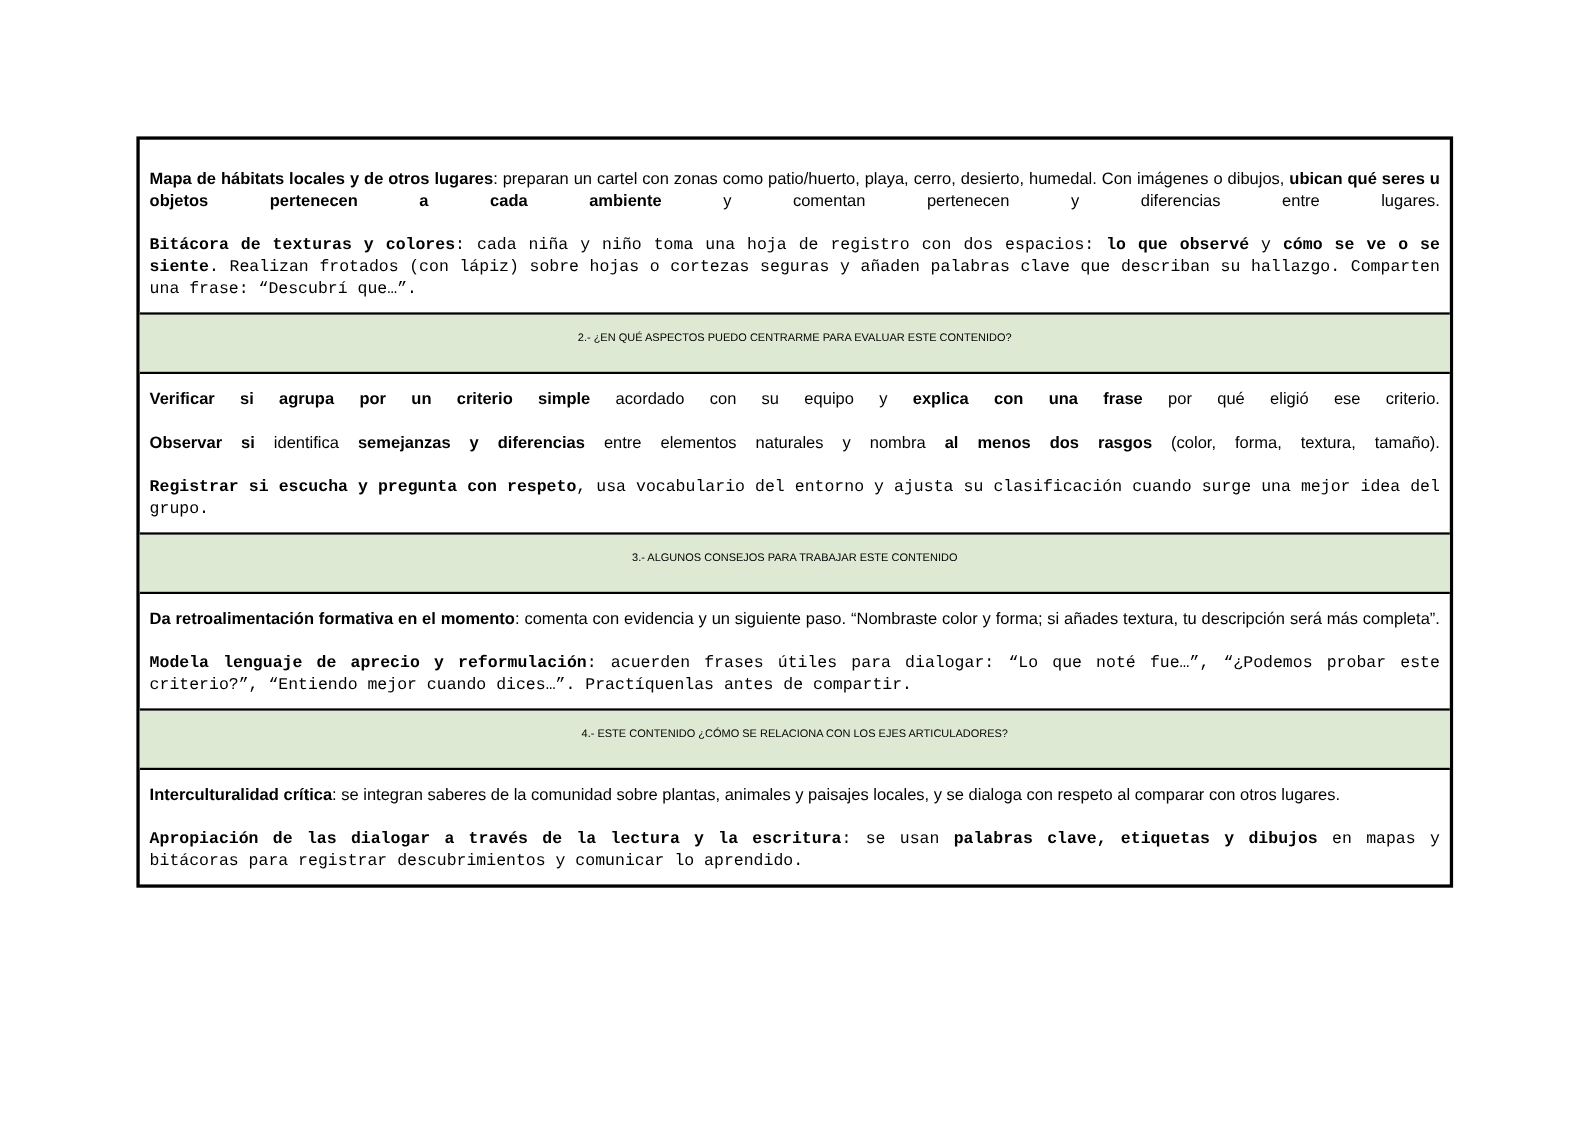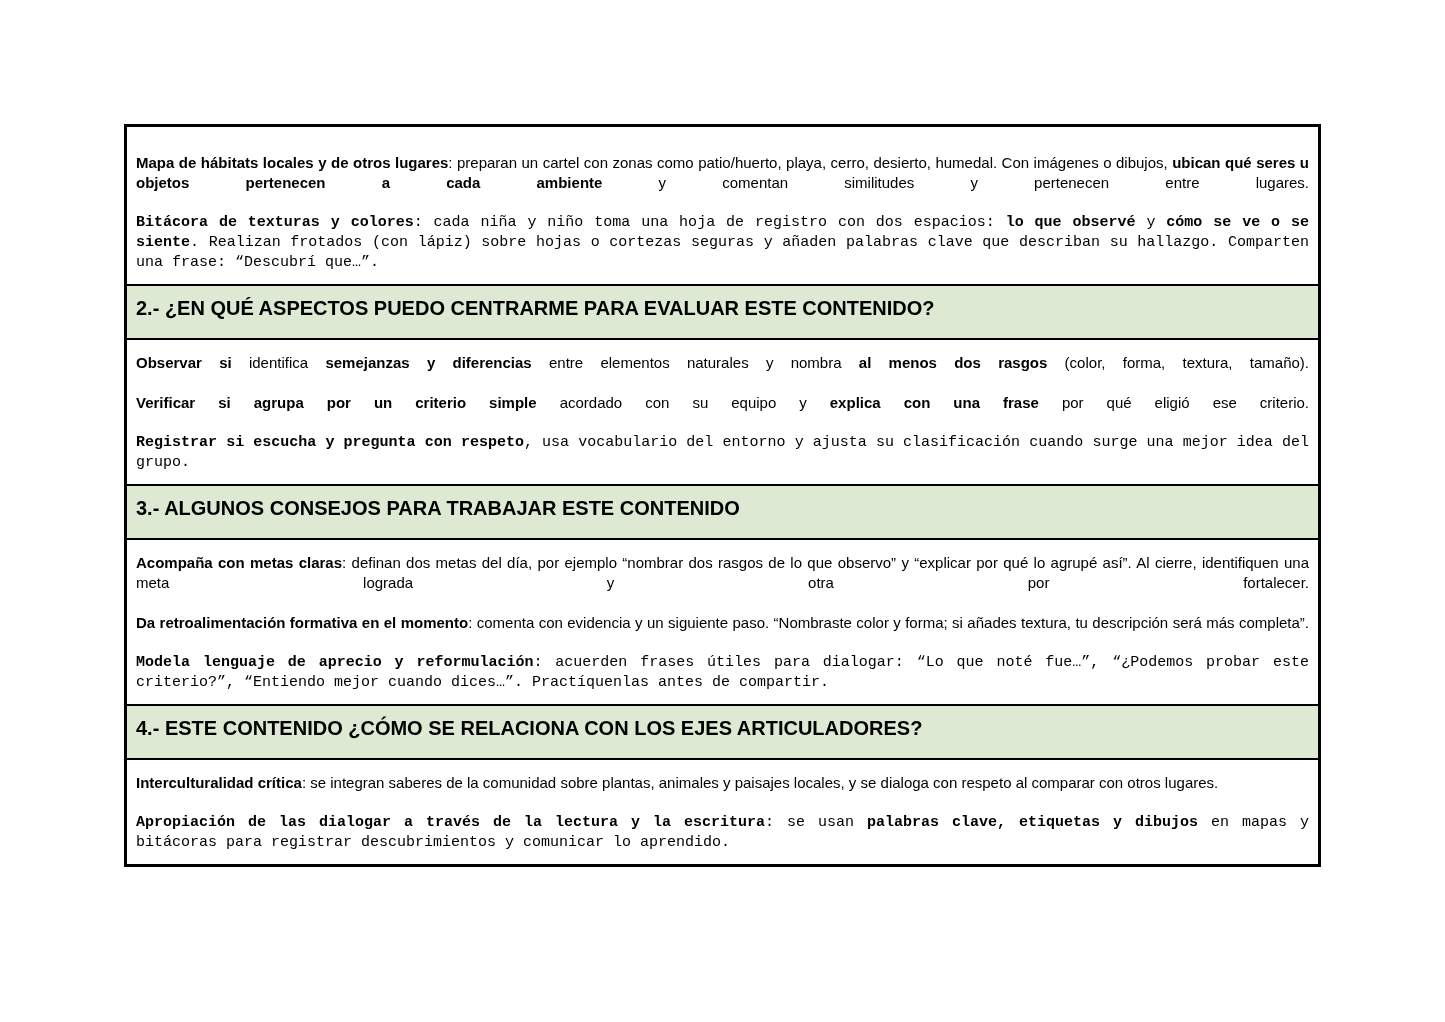--- a/index.html
+++ b/index.html
@@ -46,45 +46,45 @@
   }
   .row-content p:last-child {
     margin-bottom: 0;
     font-family: Liberation Mono, monospace;
   }
   .row-header {
     box-sizing: border-box;
     background: var(--header-bg, #dde9d3);
     border-top: 2px solid var(--border-color, #000);
     border-bottom: 2px solid var(--border-color, #000);
-    font-weight: bold;
-    font-size: 20px;
+    text-align: center;
+    font-weight: normal;
+    font-size: 10px;
     line-height: 20px;
     padding: 12px 9px 20px 9px;
   }
   b { font-weight: bold; }
 </style>
 </head>
 <body>
 
 <div class="page">
   <div class="doc-table">
       <div class="row-content">
-        <p class="jlast"><b>Mapa de hábitats locales y de otros lugares</b><span>: preparan un cartel con zonas como patio/huerto, playa, cerro, desierto, humedal. Con imágenes o dibujos, </span><b>ubican qué seres u objetos pertenecen a cada ambiente</b><span> y comentan similitudes y pertenecen entre lugares.</span></p>
+        <p class="jlast"><b>Mapa de hábitats locales y de otros lugares</b><span>: preparan un cartel con zonas como patio/huerto, playa, cerro, desierto, humedal. Con imágenes o dibujos, </span><b>ubican qué seres u objetos pertenecen a cada ambiente</b><span> y comentan pertenecen y diferencias entre lugares.</span></p>
         <p><b>Bitácora de texturas y colores</b><span>: cada niña y niño toma una hoja de registro con dos espacios: </span><b>lo que observé</b><span> y </span><b>cómo se ve o se siente</b><span>. Realizan frotados (con lápiz) sobre hojas o cortezas seguras y añaden palabras clave que describan su hallazgo. Comparten una frase: “Descubrí que…”.</span></p>
       </div>
       <div class="row-header"><span>2.- ¿EN QUÉ ASPECTOS PUEDO CENTRARME PARA EVALUAR ESTE CONTENIDO?</span></div>
       <div class="row-content">
+        <p class="jlast"><b>Verificar si agrupa por un criterio simple</b><span> acordado con su equipo y </span><b>explica con una frase</b><span> por qué eligió ese criterio.</span></p>
         <p class="jlast"><b>Observar si</b><span> identifica </span><b>semejanzas y diferencias</b><span> entre elementos naturales y nombra </span><b>al menos dos rasgos</b><span> (color, forma, textura, tamaño).</span></p>
-        <p class="jlast"><b>Verificar si agrupa por un criterio simple</b><span> acordado con su equipo y </span><b>explica con una frase</b><span> por qué eligió ese criterio.</span></p>
         <p><b>Registrar si escucha y pregunta con respeto</b><span>, usa vocabulario del entorno y ajusta su clasificación cuando surge una mejor idea del grupo.</span></p>
       </div>
       <div class="row-header"><span>3.- ALGUNOS CONSEJOS PARA TRABAJAR ESTE CONTENIDO</span></div>
       <div class="row-content">
-        <p class="jlast"><b>Acompaña con metas claras</b><span>: definan dos metas del día, por ejemplo “nombrar dos rasgos de lo que observo” y “explicar por qué lo agrupé así”. Al cierre, identifiquen una meta lograda y otra por fortalecer.</span></p>
         <p class="jlast"><b>Da retroalimentación formativa en el momento</b><span>: comenta con evidencia y un siguiente paso. “Nombraste color y forma; si añades textura, tu descripción será más completa”.</span></p>
         <p><b>Modela lenguaje de aprecio y reformulación</b><span>: acuerden frases útiles para dialogar: “Lo que noté fue…”, “¿Podemos probar este criterio?”, “Entiendo mejor cuando dices…”. Practíquenlas antes de compartir.</span></p>
       </div>
       <div class="row-header"><span>4.- ESTE CONTENIDO ¿CÓMO SE RELACIONA CON LOS EJES ARTICULADORES?</span></div>
       <div class="row-content">
         <p><b>Interculturalidad crítica</b><span>: se integran saberes de la comunidad sobre plantas, animales y paisajes locales, y se dialoga con respeto al comparar con otros lugares.</span></p>
         <p><b>Apropiación de las dialogar a través de la lectura y la escritura</b><span>: se usan </span><b>palabras clave, etiquetas y dibujos</b><span> en mapas y bitácoras para registrar descubrimientos y comunicar lo aprendido.</span></p>
       </div>
     </div>
 </div>

